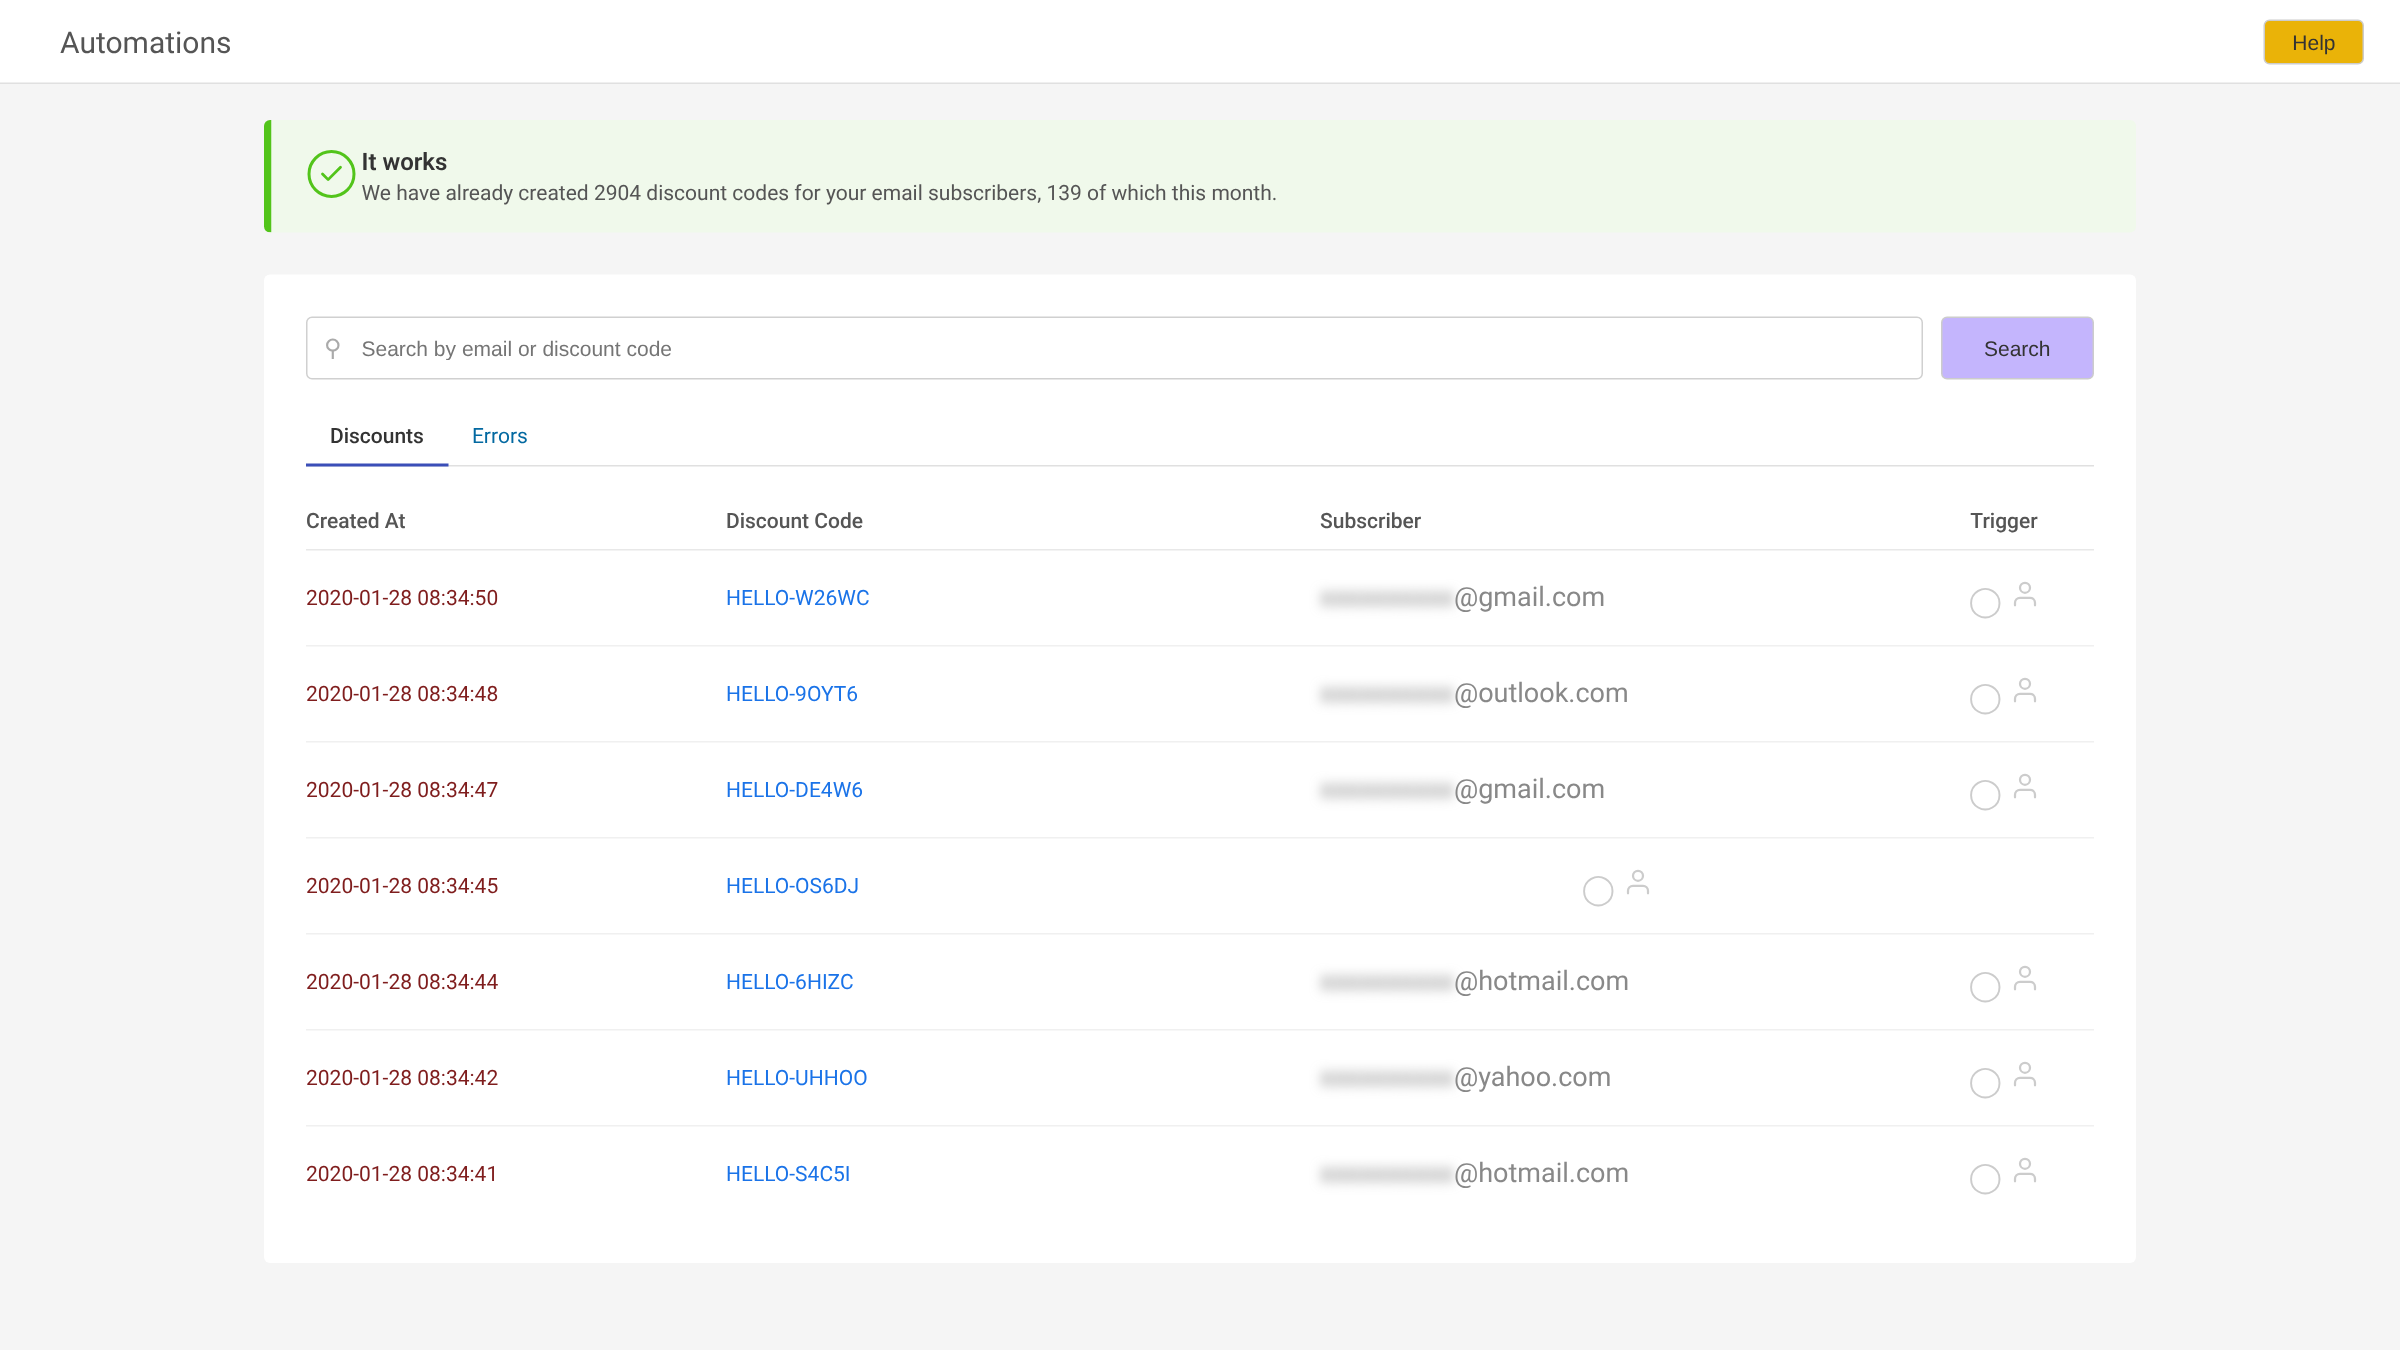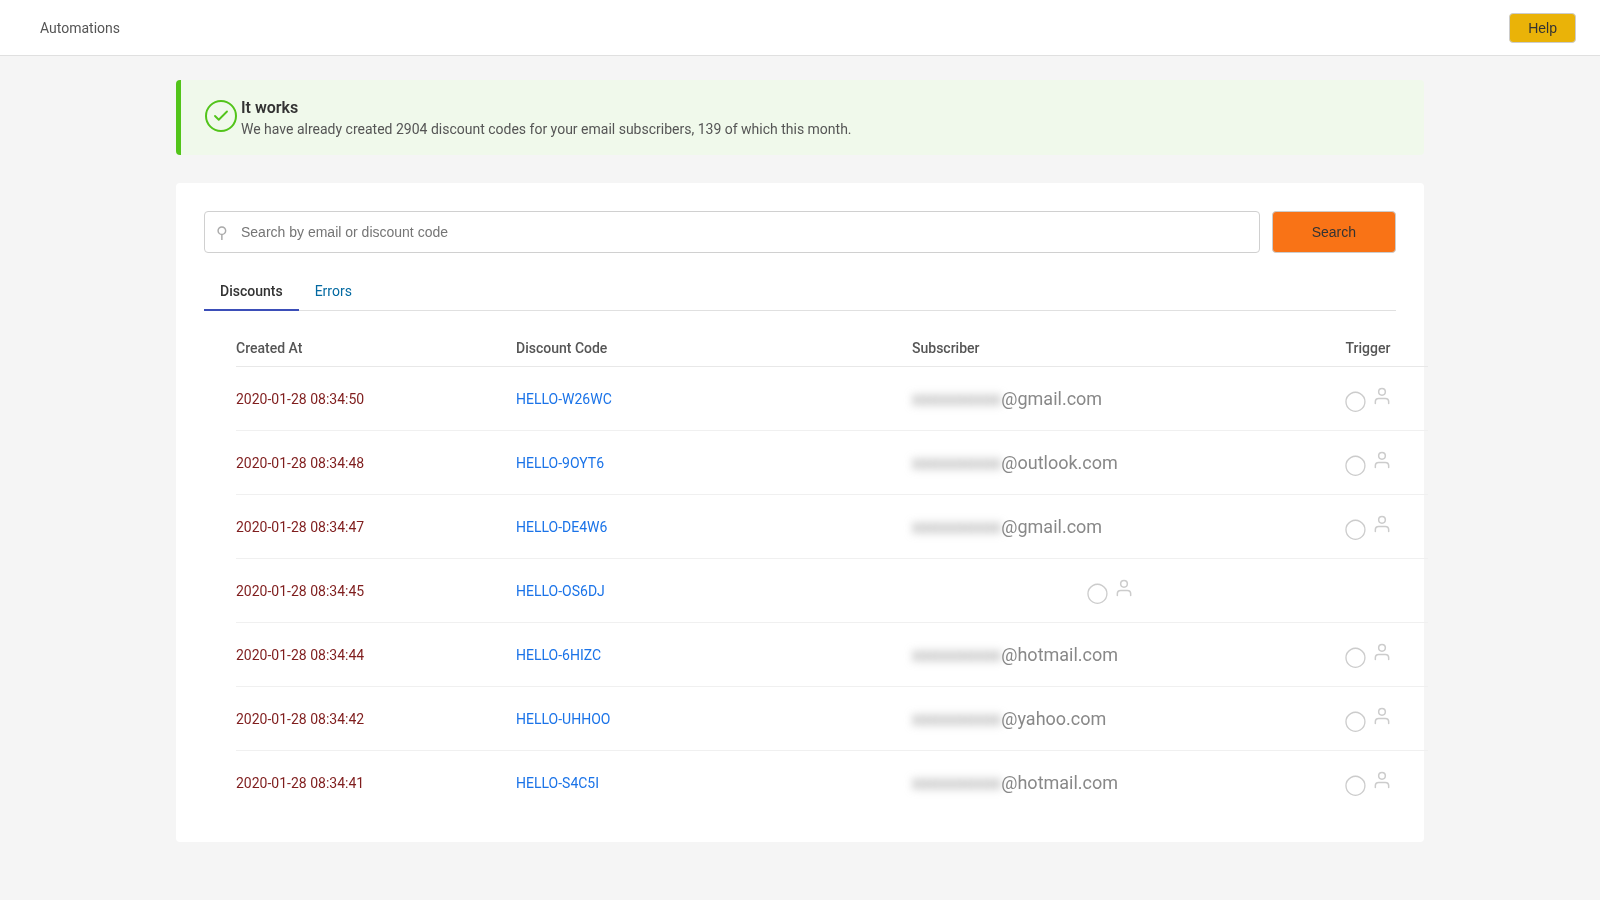--- a/index.html
+++ b/index.html
@@ -17,21 +17,21 @@
       display: flex;
       align-items: center;
       padding: 0 24px;
       height: 56px;
       position: relative;
     }
     .nav-item {
       padding: 18px 16px;
       cursor: pointer;
       color: #555;
-      font-size: 14px;
+      font-size: 20px;
       position: relative;
       height: 56px;
       display: flex;
       align-items: center;
     }
     .nav-item.active {
       color: #333;
       font-weight: 500;
     }
     .nav-item.active::after {
@@ -129,24 +129,24 @@
       height: 42px;
       border: 1px solid #d0d0d0;
       border-radius: 4px;
       padding: 0 12px 0 36px;
       font-size: 14px;
       color: #333;
       outline: none;
     }
     .search-button {
       height: 42px;
-      padding: 0 39px;
+      padding: 0 28px;
       border: 1px solid #ccc;
       border-radius: 4px;
-      background: #f97316;
+      background: #c4b5fd;
       font-size: 14px;
       color: #333;
       cursor: pointer;
     }
 
     
     .tabs {
       display: flex;
       border-bottom: 1px solid #e0e0e0;
       margin-bottom: 17px;
@@ -162,21 +162,20 @@
     }
     .tab.active {
       color: #333;
       font-weight: 500;
       border-bottom: 2px solid #3b4eb8;
     }
 
     
     .table-wrap {
       width: 100%;
-      margin-left: 32px;
     }
     .table-header {
       display: grid;
       grid-template-columns: 280px 1fr 1fr 120px;
       padding: 12px 0 10px 0;
       border-bottom: 1px solid #e8e8e8;
       color: #555;
       font-size: 14px;
       font-weight: 500;
     }

